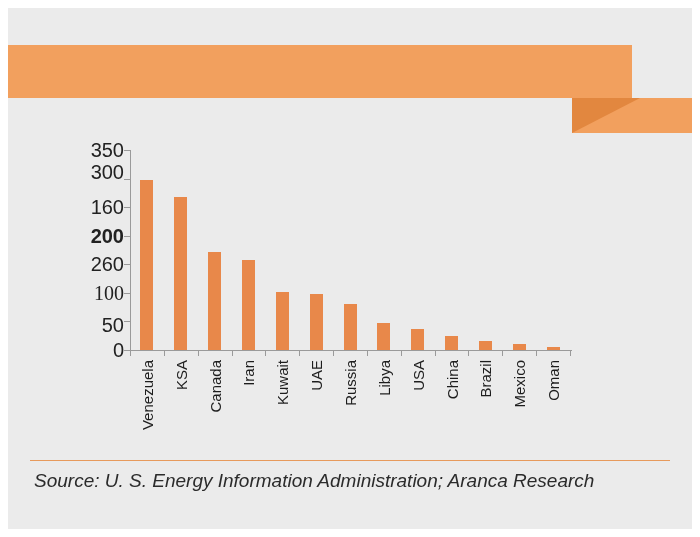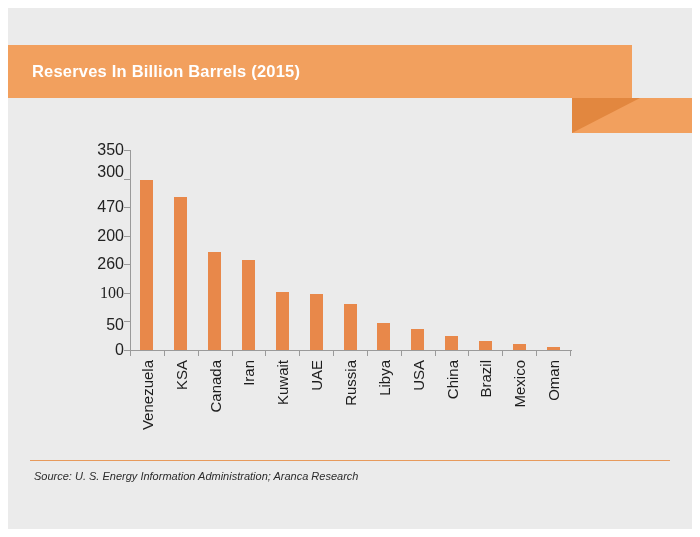--- a/index.html
+++ b/index.html
@@ -84,21 +84,21 @@
     position: absolute;
     left: 60px;
     top: 5px;
     width: 56px;
     height: 214px;
   }
   .ytick-label {
     position: absolute;
     right: 0;
     transform: translateY(-50%);
-    font-size: 16px;
+    font-size: 20px;
     color: #222222;
     text-align: right;
     white-space: nowrap;
     margin-left: 39px;
   }
 
   
   .yaxis-line {
     position: absolute;
     left: 122px;
@@ -169,46 +169,45 @@
     left: 22px;
     top: 452px;
     width: 640px;
     height: 1px;
     background: #e79a5c;
   }
   .footer-note {
     position: absolute;
     left: 26px;
     top: 462px;
-    font-size: 11px;
+    font-size: 19px;
     font-style: italic;
     color: #2b2b2b;
     white-space: nowrap;
   }
 </style>
 </head>
 <body>
 
 <div class="slide">
 
   <div class="banner-wrap">
     <div class="banner-main"></div>
     <div class="banner-ext"></div>
     <div class="banner-fold"></div>
-    <div class="banner-title">Reserves In Billion Barrels (2015)</div>
   </div>
 
   <div class="chart-area">
     <div class="ylabels">
         <div class="ytick-label" style="top: 207px;">0</div>
         <div class="ytick-label" style="top: 182px;">50</div>
         <div class="ytick-label" style="top: 149.857px; font-family: Liberation Serif, serif;">100</div>
         <div class="ytick-label" style="top: 121.286px;">260</div>
-        <div class="ytick-label" style="top: 92.7143px;">200</div>
-        <div class="ytick-label" style="top: 64.1429px;">470</div>
+        <div class="ytick-label" style="top: 92.7143px; font-weight: bold;">200</div>
+        <div class="ytick-label" style="top: 64.1429px;">160</div>
         <div class="ytick-label" style="top: 29px;">300</div>
         <div class="ytick-label" style="top: 7px;">350</div>
       </div>
     <div class="yaxis-line"></div>
     <div class="xaxis-line"></div>
     <div class="bars">
         <div class="bar" title="Venezuela: 298" style="left: 10.4231px; width: 13px; height: 170.286px; background: rgb(232, 136, 74);"></div>
         <div class="bar" title="KSA: 267" style="left: 44.2692px; width: 13px; height: 152.571px; background: rgb(232, 136, 74);"></div>
         <div class="bar" title="Canada: 172" style="left: 78.1154px; width: 13px; height: 98.2857px; background: rgb(232, 136, 74);"></div>
         <div class="bar" title="Iran: 157" style="left: 111.962px; width: 13px; height: 89.7143px; background: rgb(232, 136, 74);"></div>

